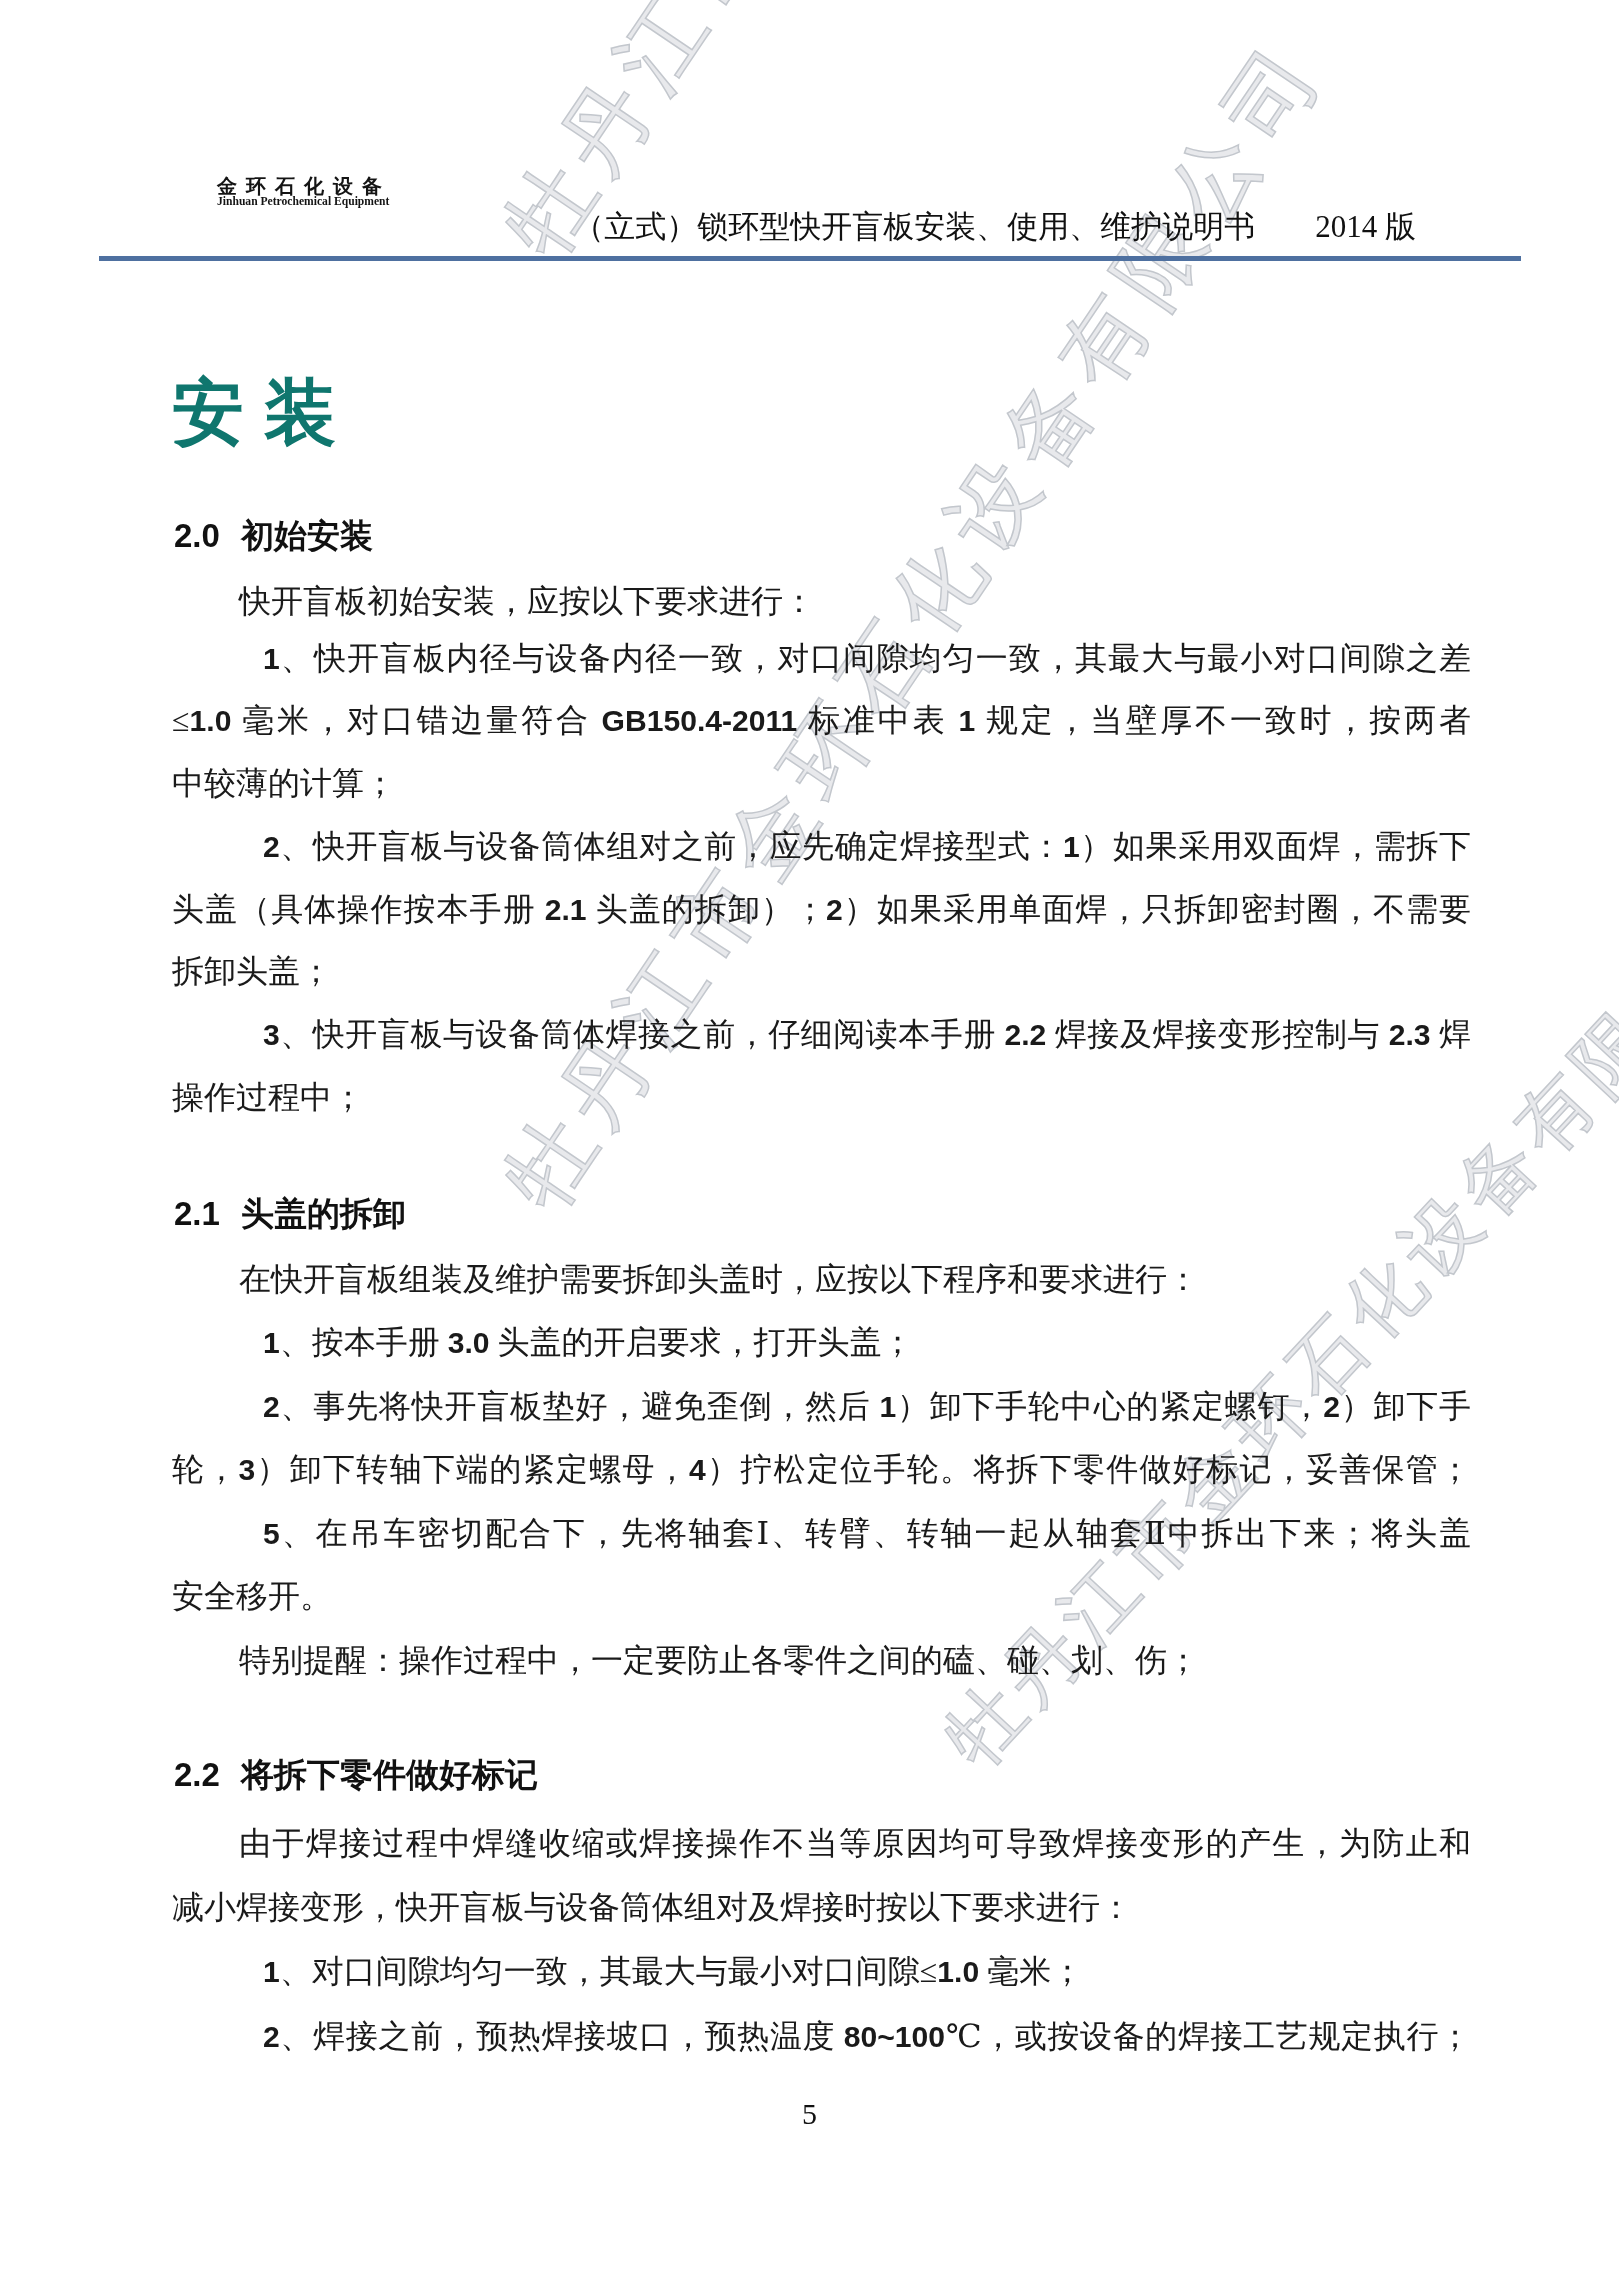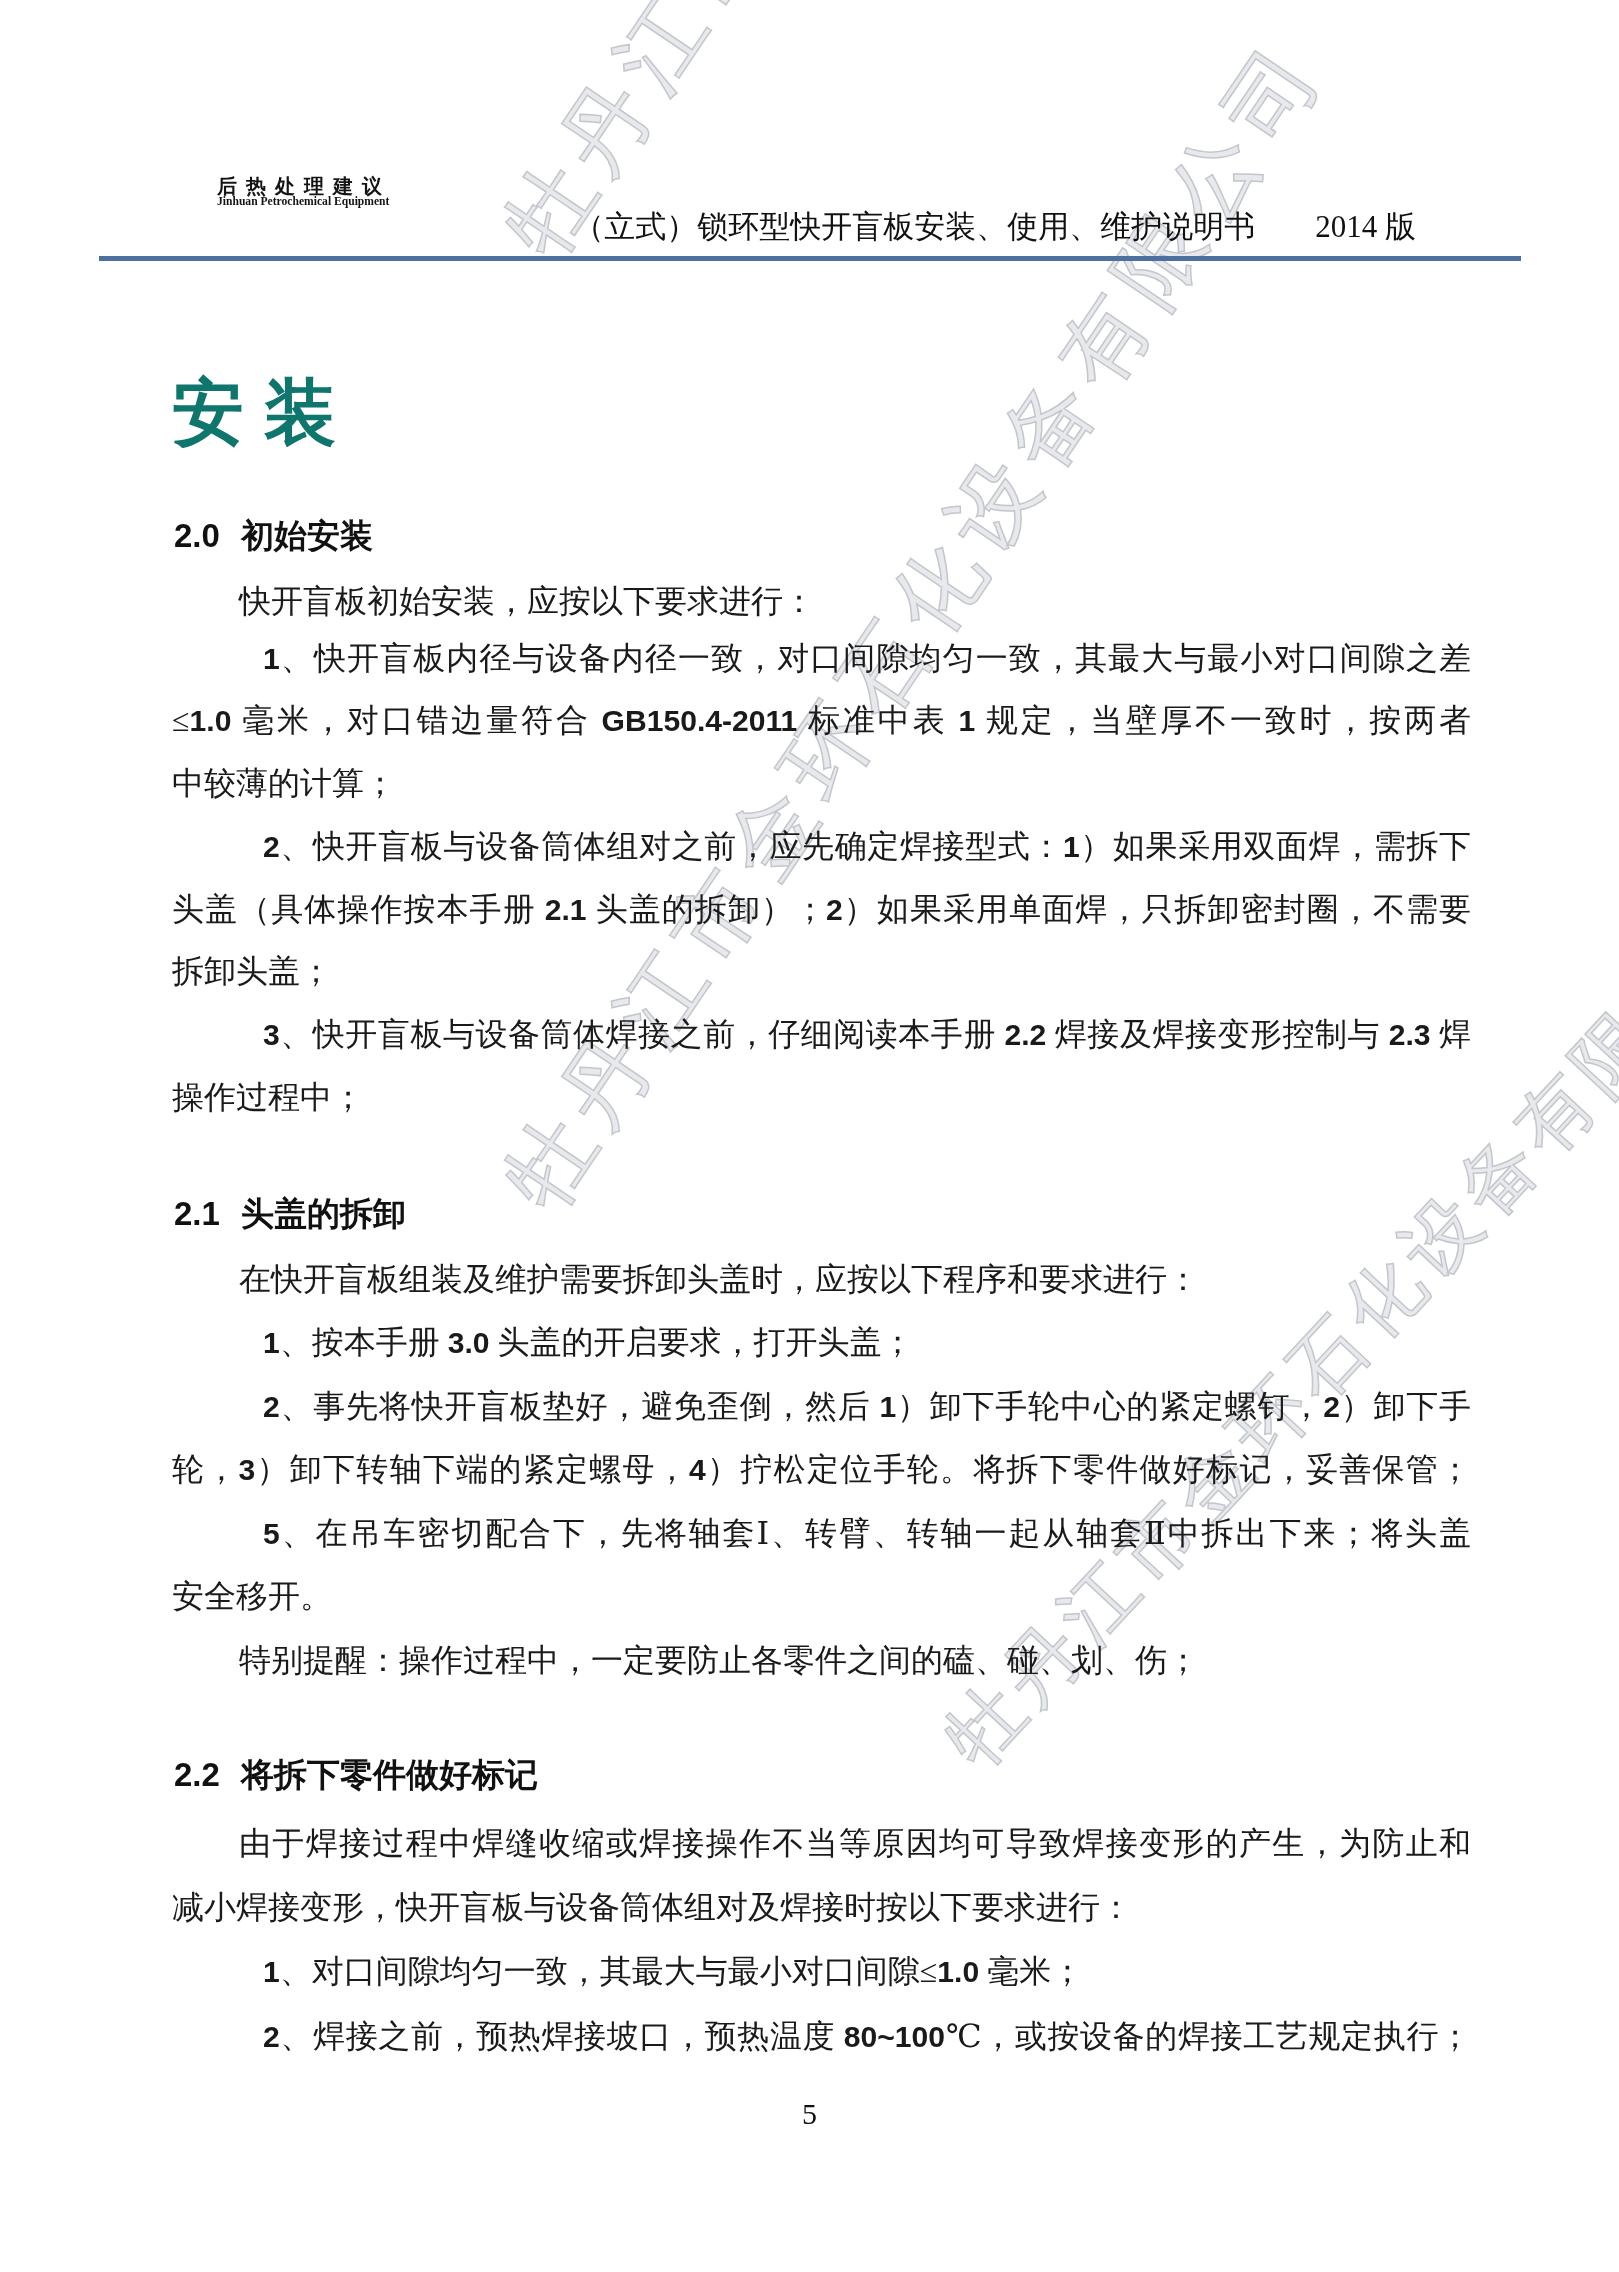--- a/index.html
+++ b/index.html
@@ -46,21 +46,21 @@
 </style>
 </head>
 <body>
 
 <div class="page">
 
   <div class="wm wm-c">牡丹江市金环石化设备有限公司</div>
   <div class="wm wm-a">牡丹江市金环石化设备有限公司</div>
   <div class="wm wm-b">牡丹江市金环石化设备有限公司</div>
 
-  <div class="logo-cn">后热处理建议</div>
+  <div class="logo-cn">金环石化设备</div>
   <div class="logo-en">Jinhuan Petrochemical Equipment</div>
 
   <div class="doc-title">
     <span>（立式）锁环型快开盲板安装、使用、维护说明书</span><span class="edition">2014 版</span>
   </div>
   <div class="hrule"></div>
 
   <div class="main-title">安 装</div>
 
   <div class="sec-h" style="top:513px">

